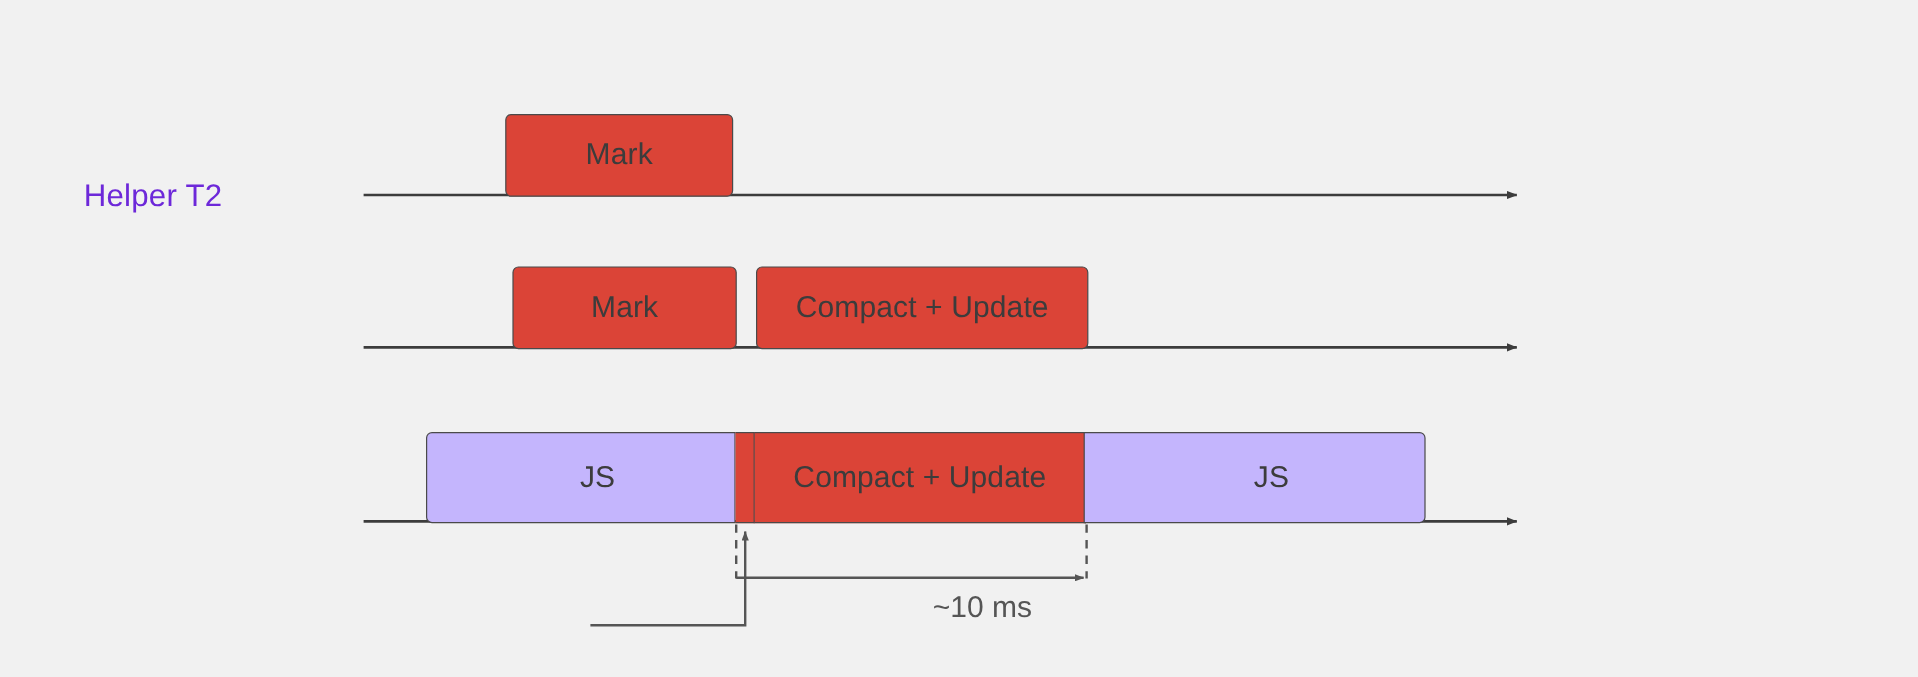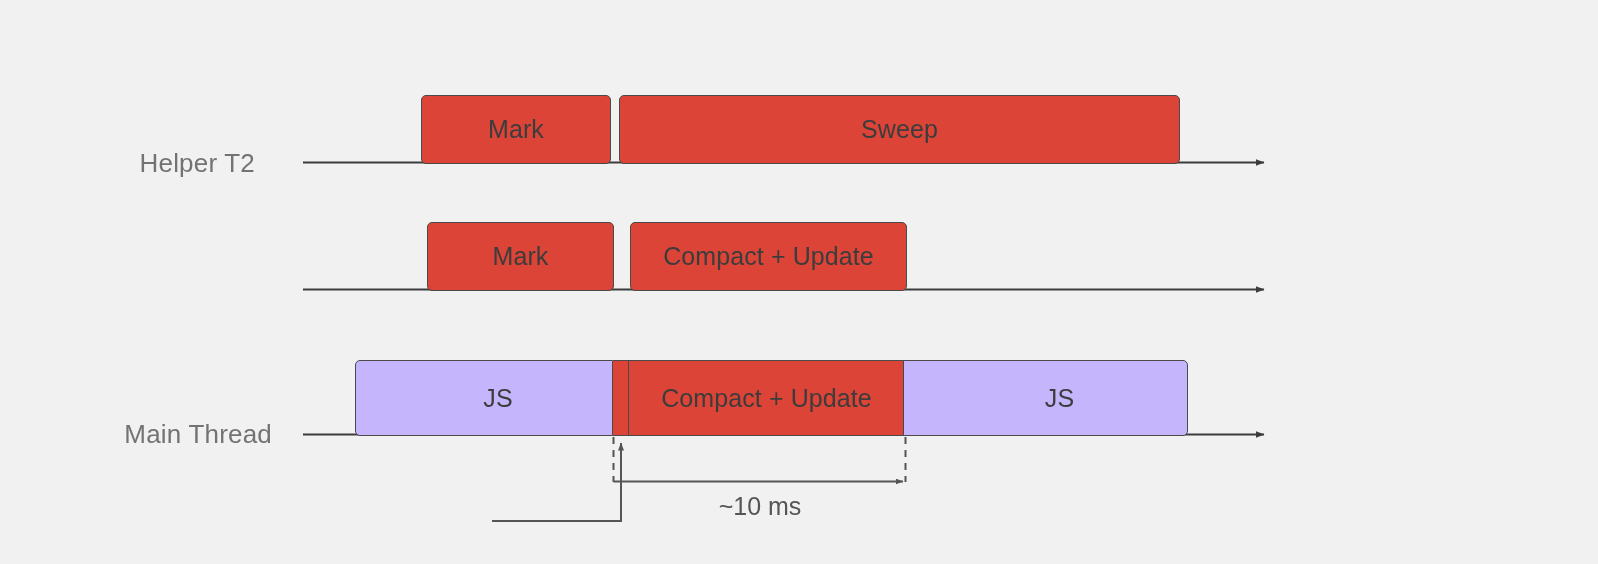--- a/index.html
+++ b/index.html
@@ -17,25 +17,25 @@
   #stage {
     position: relative;
     width: 1598px;
     height: 564px;
     background: #f1f1f1;
   }
 
   
   .row-label {
     position: absolute;
-    color: #737373;
+    color: #6d28d9;
     font-size: 26px;
     font-family: "Liberation Sans", sans-serif;
     white-space: nowrap;
-    text-align: right;
+    text-align: center;
     letter-spacing: 0.2px;
     line-height: 1;
   }
 
   
   .block {
     position: absolute;
     box-sizing: border-box;
     border: 1.6px solid #4a4a4a;
     border-radius: 5px;
@@ -70,21 +70,21 @@
     white-space: nowrap;
     line-height: 1;
   }
   .measure-text {
     position: absolute;
     color: #555555;
     font-size: 25px;
     font-family: "Liberation Sans", sans-serif;
     white-space: nowrap;
     line-height: 1;
-    text-align: center;
+    text-align: right;
   }
 
   svg.overlay {
     position: absolute;
     left: 0;
     top: 0;
     width: 1598px;
     height: 564px;
     pointer-events: none;
   }
@@ -118,34 +118,30 @@
 
     <polyline points="492,521 621,521 621,443" fill="none" stroke="#555555" stroke-width="2" marker-end="url(#arrowheadSm)"></polyline>
   </svg>
 
   <div class="row-label" style="left:0; top:150px; width:255px;">Helper T2</div>
 
   <div class="block red" style="left:421px; top:95px; width:190px; height:69px;">
     <span>Mark</span>
   </div>
 
-  <div class="block red" style="left:619px; top:95px; width:561px; height:69px;">
-    <span>Sweep</span>
-  </div>
 
 
   <div class="block red" style="left:427px; top:222px; width:187px; height:69px;">
     <span>Mark</span>
   </div>
 
   <div class="block red" style="left:630px; top:222px; width:277px; height:69px;">
     <span>Compact + Update</span>
   </div>
 
-  <div class="row-label" style="left:0; top:421px; width:272px;">Main Thread</div>
 
   <div class="block blue" style="left:355px; top:360px; width:258px; height:76px; border-top-right-radius:0; border-bottom-right-radius:0;">
     <span>JS</span>
   </div>
 
   <div class="block red sliver" style="left:613px; top:360px; width:16px; height:76px;">
     <span></span>
   </div>
 
   <div class="block red mid-left mid-right" style="left:629px; top:360px; width:276px; height:76px;">

